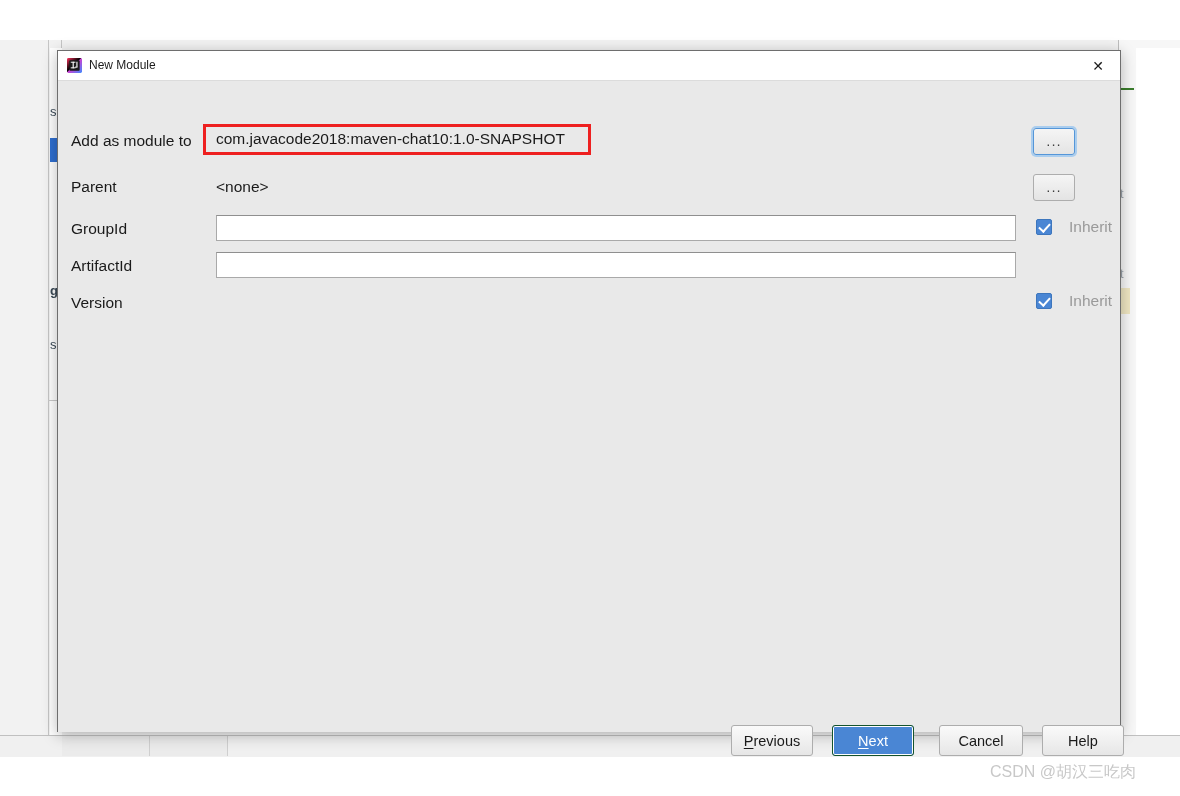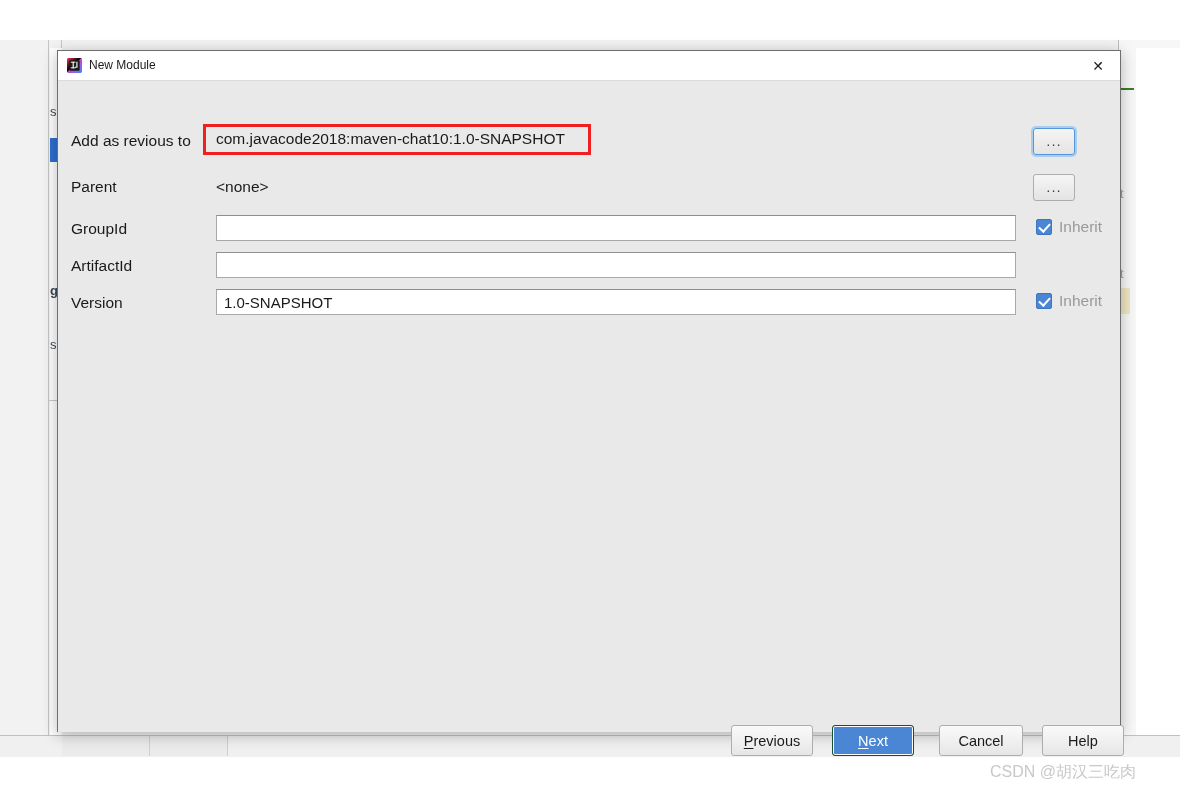--- a/index.html
+++ b/index.html
@@ -235,21 +235,21 @@
     line-height: 8px;
     color: #3d3d3d;
     font-family: "DejaVu Sans", sans-serif;
   }
 
   .inherit-wrap {
     position: absolute;
     left: 978px;
     display: flex;
     align-items: center;
-    gap: 7px;
+    gap: 17px;
   }
   .cbox {
     width: 16px; height: 16px;
     background: #4a86d4;
     border: 1px solid #3d76bd;
     border-radius: 2px;
     position: relative;
     flex: 0 0 auto;
   }
   .cbox::after {
@@ -358,21 +358,21 @@
           <rect x="10" y="4" width="1.2" height="5.5" fill="#ffffff"></rect>
           <rect x="8.6" y="9.2" width="2.6" height="1.1" fill="#ffffff"></rect>
         </svg>
       </span>
       <span class="title-text">New Module</span>
       <div class="title-close">✕</div>
     </div>
 
     <div class="dlg-body">
 
-      <div class="row-label" style="top:50px">Add as revious to</div>
+      <div class="row-label" style="top:50px">Add as module to</div>
       <div class="module-combo">com.javacode2018:maven-chat10:1.0-SNAPSHOT</div>
       <div class="ellipsis-btn focused" style="top:47px">
         <span class="ellipsis-dots">...</span>
       </div>
       <div class="red-box"></div>
 
       <div class="row-label" style="top:96px">Parent</div>
       <div class="static-val" style="top:96px">&lt;none&gt;</div>
       <div class="ellipsis-btn" style="top:93px">
         <span class="ellipsis-dots">...</span>
@@ -382,21 +382,20 @@
       <input class="tfield" style="top: 134px;" value="">
       <div class="inherit-wrap" style="top:137px">
         <span class="cbox"></span>
         <span class="inherit-label">Inherit</span>
       </div>
 
       <div class="row-label" style="top:175px">ArtifactId</div>
       <input class="tfield" style="top: 171px;" value="">
 
       <div class="row-label" style="top:212px">Version</div>
-      <input class="tfield" style="top: 208px;" value="1.0-SNAPSHOT">
       <div class="inherit-wrap" style="top:211px">
         <span class="cbox"></span>
         <span class="inherit-label">Inherit</span>
       </div>
 
       <div class="btn" style="left:637px;width:82px">
         <span><u>P</u>revious</span>
       </div>
       <div class="btn primary" style="left:738px;width:82px">
         <span><u>N</u>ext</span>

